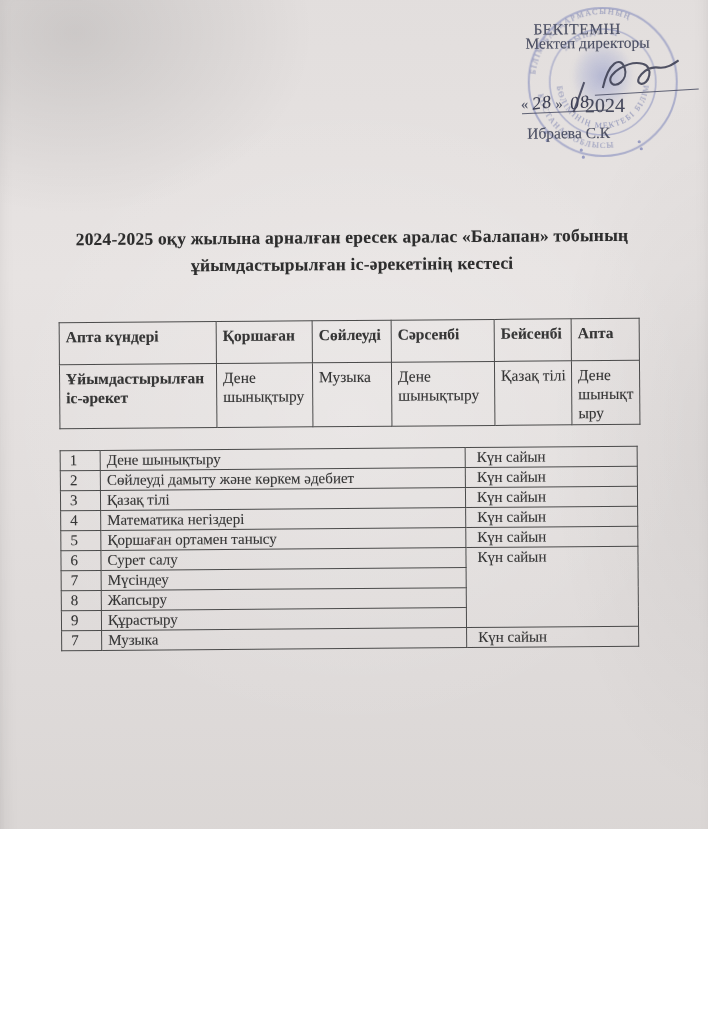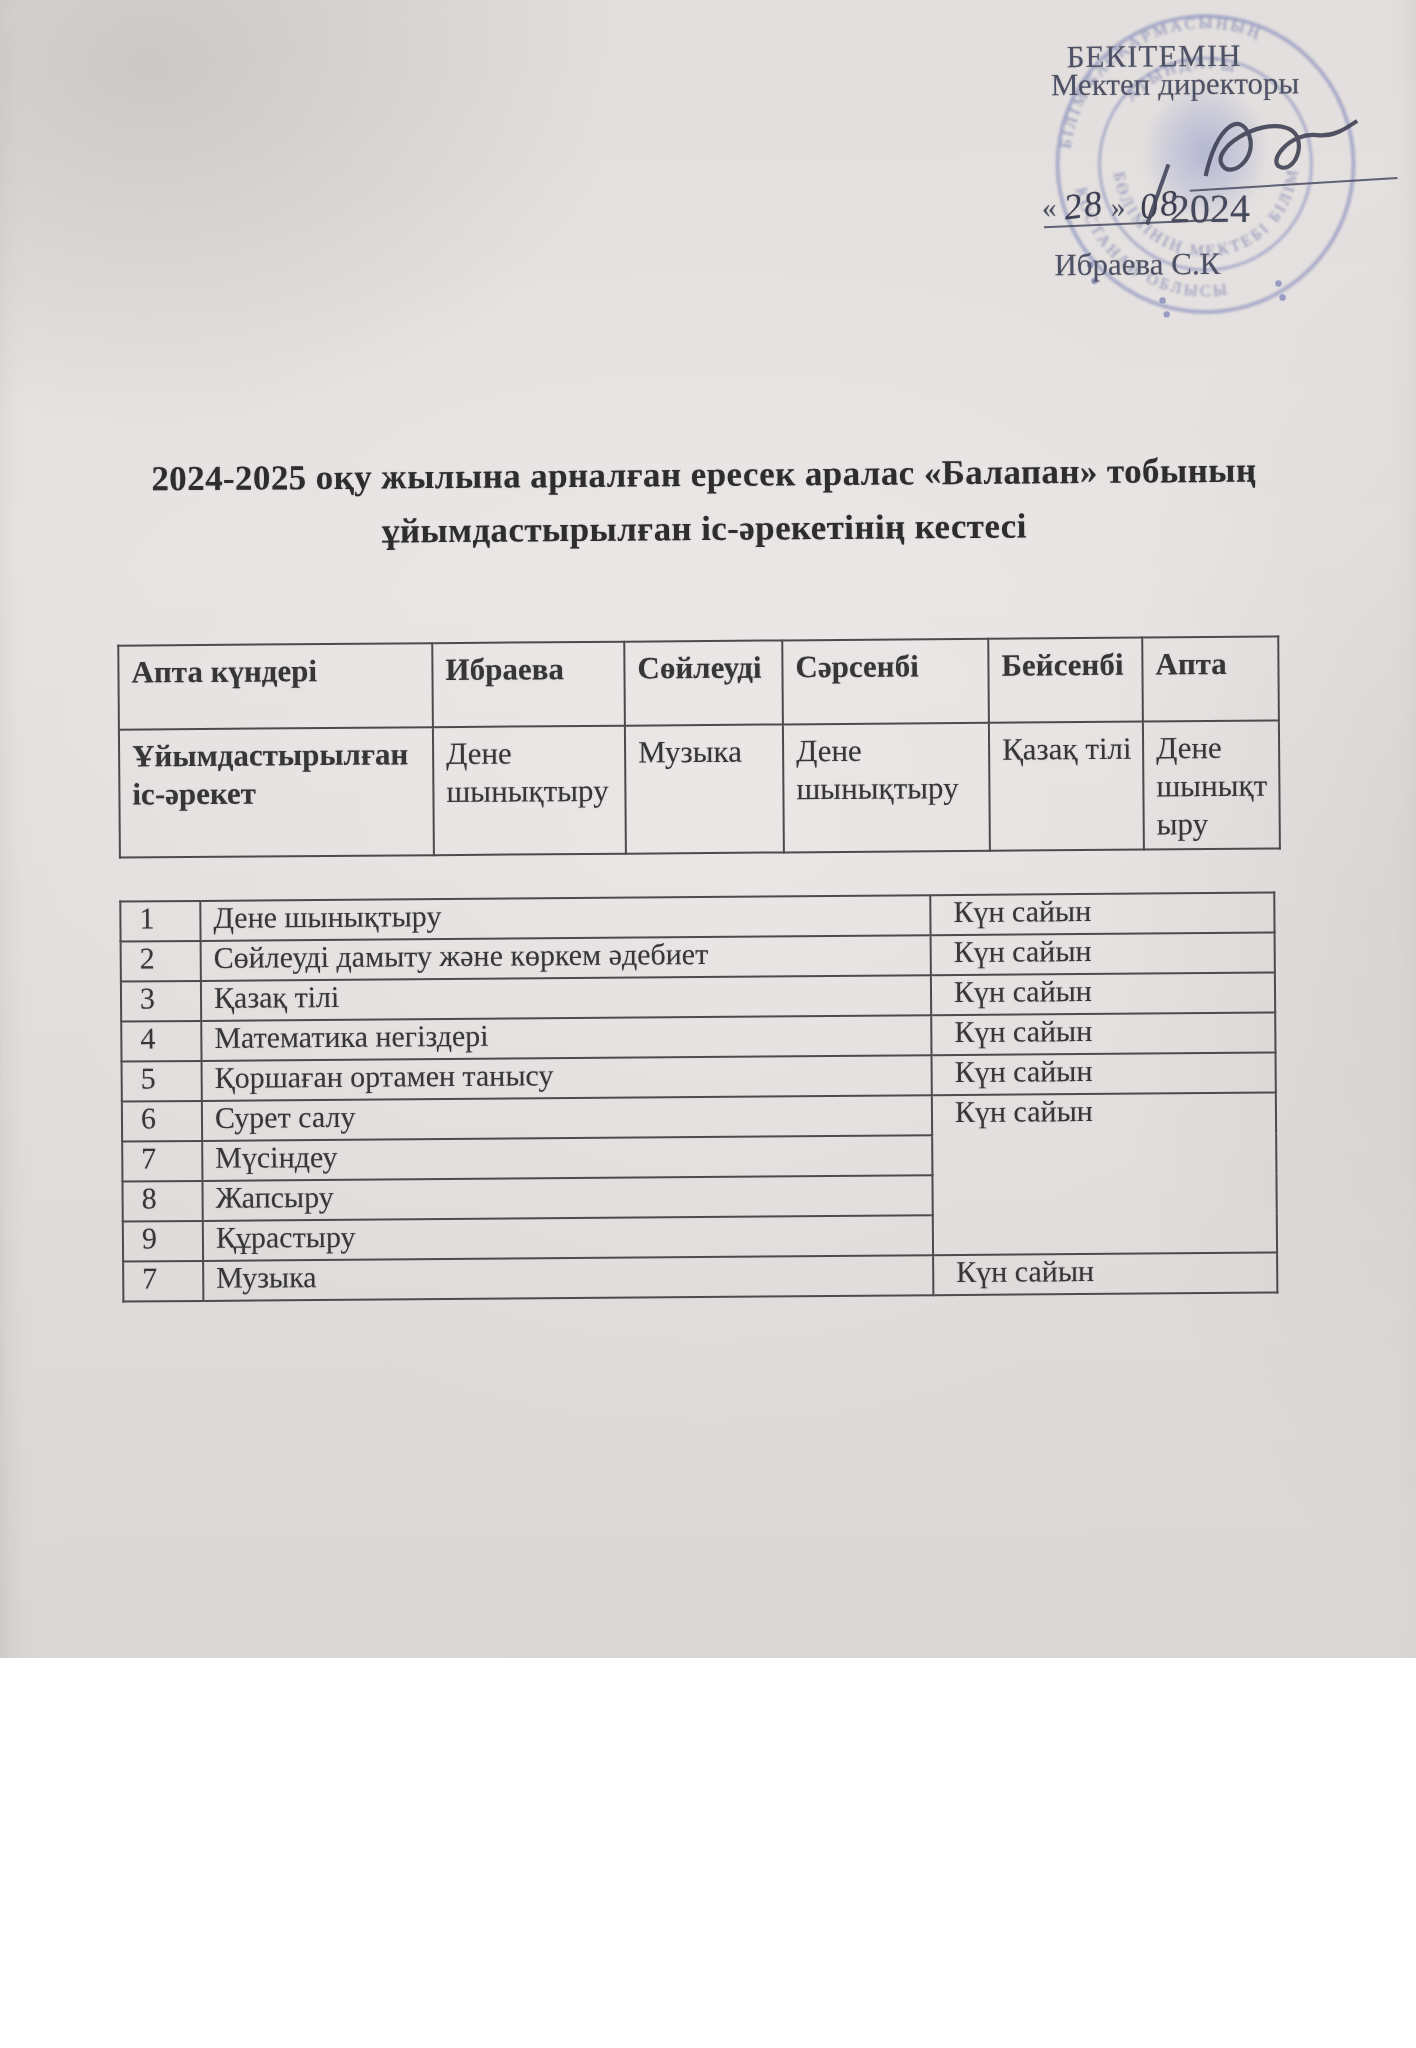--- a/index.html
+++ b/index.html
@@ -124,21 +124,21 @@
           <col style="width:157px">
             <col style="width:96px">
             <col style="width:79px">
           <col style="width:103px">
             <col style="width:77px">
             <col style="width:68px">
         </colgroup>
         <tbody>
             <tr class="hdr">
           <th>Апта күндері</th>
-          <th>Ибраева</th>
+          <th>Қоршаған</th>
           <th>Сөйлеуді</th>
           <th>Сәрсенбі</th>
           <th>Бейсенбі</th>
           <th>Апта</th>
         </tr>
         <tr class="row2">
           <th>Ұйымдастырылған іс-әрекет</th>
           <td>Дене шынықтыру</td>
           <td>Музыка</td>
           <td>Дене шынықтыру</td>

